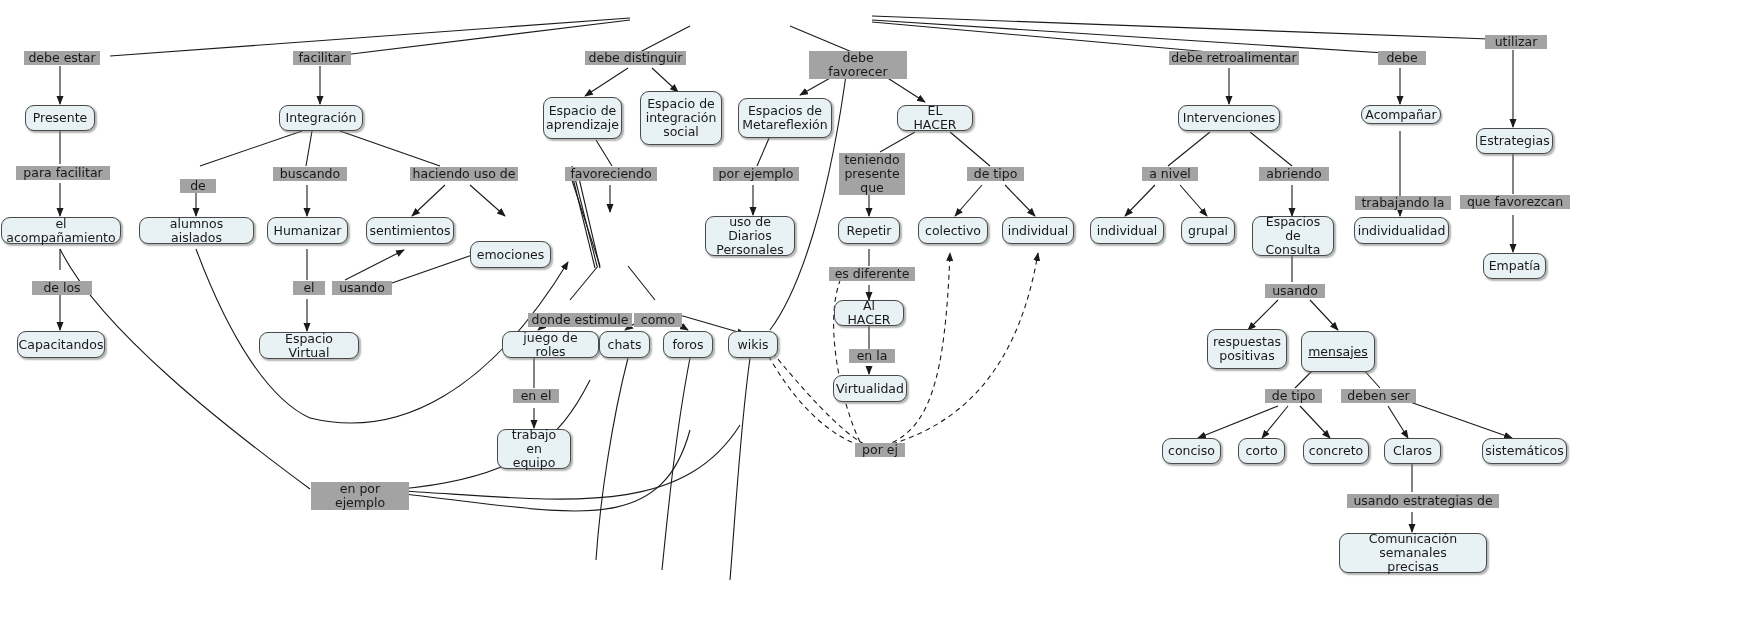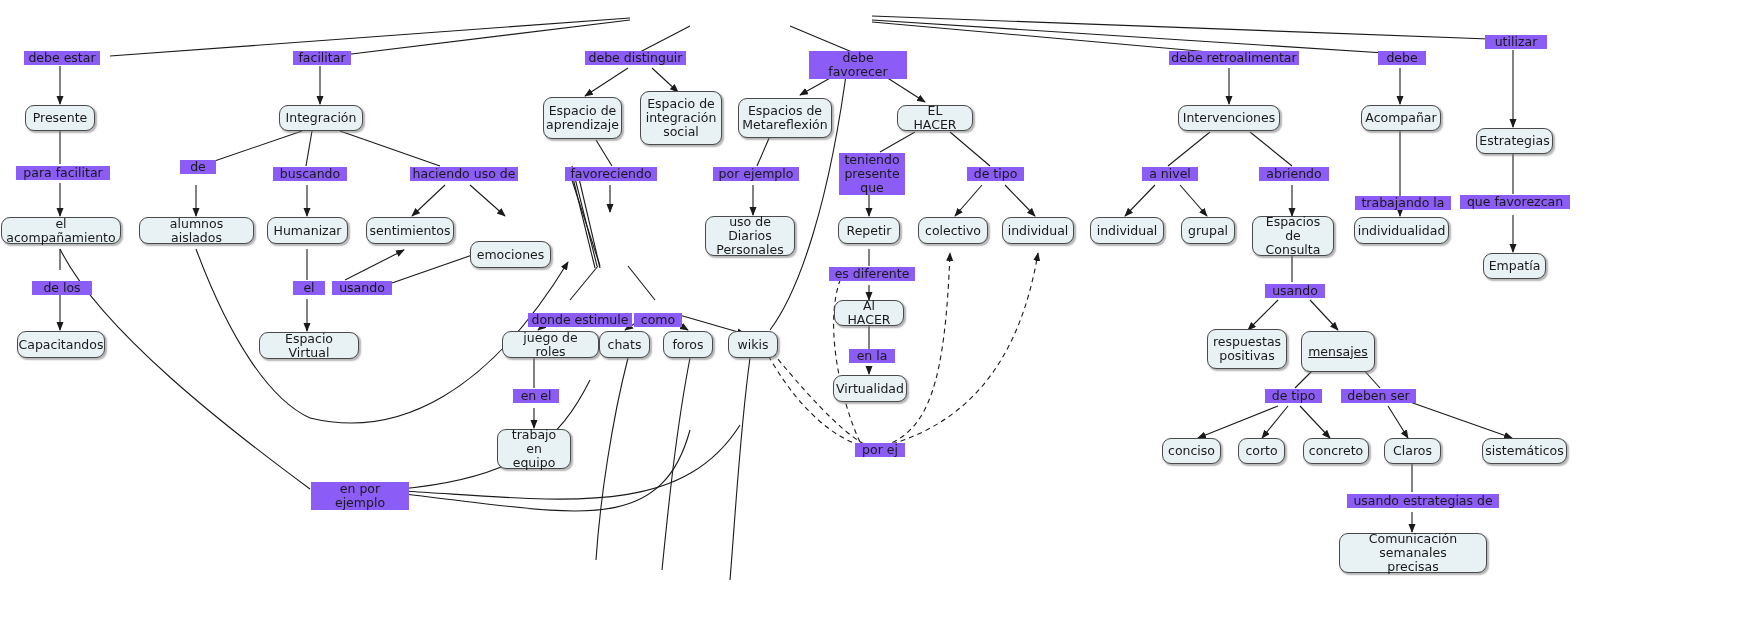--- a/index.html
+++ b/index.html
@@ -47,21 +47,21 @@
     border-radius: 8px;
     font-size: 12.5px;
     box-shadow: 2px 2px 2px rgba(110,110,110,0.6);
   }
   .linklabel {
     position: absolute;
     font-size: 12.5px;
     line-height: 14px;
     color: #1a1a1a;
     text-align: center;
-    background: #8b5cf6;
+    background: #a3a3a3;
     white-space: pre-line;
     padding: 0 2px;
     z-index: 2;
   }
 </style>
 </head>
 <body>
 
 <div id="canvas">
 
@@ -207,21 +207,21 @@
 integración
 social</div>
 
   <div class="node" style="left:738px; top:98px; width:94px; height:40px;">Espacios de
 Metareflexión</div>
 
   <div class="node" style="left:897px; top:105px; width:76px; height:26px;">EL HACER</div>
 
   <div class="node" style="left:1178px; top:105px; width:102px; height:26px;">Intervenciones</div>
 
-  <div class="node" style="left:1361px; top:105px; width:80px; height:26px;">Acompañar</div>
+  <div class="node" style="left:1361px; top:105px; width:80px; height:19px;">Acompañar</div>
 
   <div class="node" style="left:1476px; top:128px; width:77px; height:26px;">Estrategias</div>
 
   <div class="node" style="left:1483px; top:253px; width:63px; height:26px;">Empatía</div>
 
   <div class="node" style="left:1px; top:217px; width:120px; height:27px;">el acompañamiento</div>
 
   <div class="node" style="left:139px; top:217px; width:115px; height:27px;">alumnos aislados</div>
 
   <div class="node" style="left:267px; top:217px; width:81px; height:27px;">Humanizar</div>
@@ -295,21 +295,21 @@
   <div class="linklabel" style="left:809px; top:51px; width:94px;">debe favorecer</div>
 
   <div class="linklabel" style="left:1169px; top:51px; width:126px;">debe retroalimentar</div>
 
   <div class="linklabel" style="left:1378px; top:51px; width:44px;">debe</div>
 
   <div class="linklabel" style="left:1485px; top:35px; width:58px;">utilizar</div>
 
   <div class="linklabel" style="left:16px; top:166px; width:90px;">para facilitar</div>
 
-  <div class="linklabel" style="left:180px; top:160px; width:32px;">de</div>
+  <div class="linklabel" style="left:180px; top:179px; width:32px;">de</div>
 
   <div class="linklabel" style="left:273px; top:167px; width:70px;">buscando</div>
 
   <div class="linklabel" style="left:410px; top:167px; width:104px;">haciendo uso de</div>
 
   <div class="linklabel" style="left:565px; top:167px; width:88px;">favoreciendo</div>
 
   <div class="linklabel" style="left:713px; top:167px; width:82px;">por ejemplo</div>
 
   <div class="linklabel" style="left:839px; top:153px; width:62px;">teniendo

